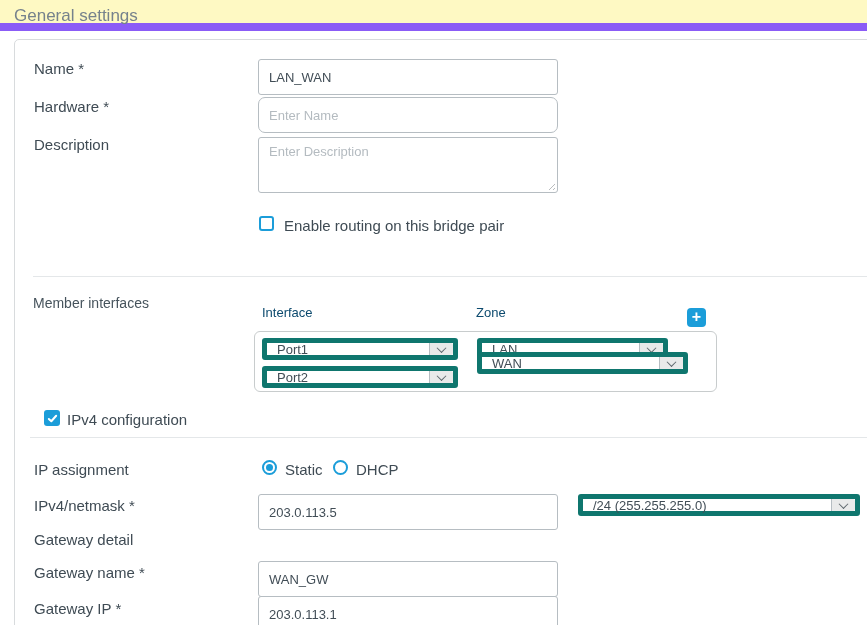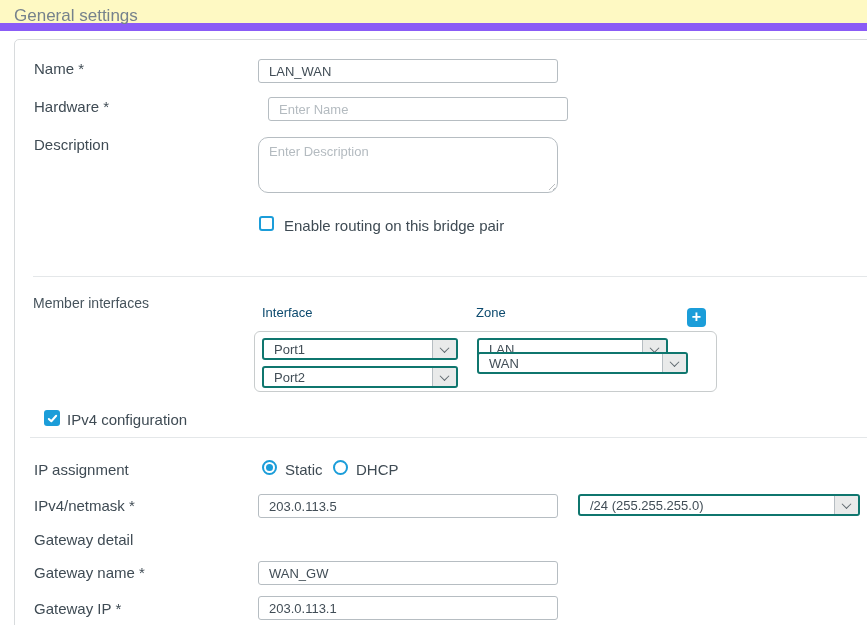--- a/index.html
+++ b/index.html
@@ -14,31 +14,31 @@
 
   
   .panel { position:absolute; left:14px; top:39px; width:900px; height:640px;
            background:#fff; border:1px solid #d8dbdd; border-radius:5px; }
 
   .lbl { position:absolute; font-size:15px; color:#3f4b54; white-space:nowrap; }
   .section-title { position:absolute; font-size:14px; color:#46535c; white-space:nowrap;margin-top:43px; }
   .col-hdr { position:absolute; font-size:13px; font-weight:normal; color:#0c4a6e; }
   .divider { position:absolute; height:1px; background:#e4e7e9; }
 
-  .tb { position:absolute; height:24px; border:1px solid #b6bdc2; border-radius:3px;
+  .tb { position:absolute; height:36px; border:1px solid #b6bdc2; border-radius:3px;
         background:#fff; font-family:"Liberation Sans",sans-serif;
         font-size:13px; color:#414d56; padding:0 8px 0 10px; outline:none; }
   .tb::placeholder { color:#b4bbc0; opacity:1; }
-  textarea.tb { resize:none; padding-top:6px; line-height:15px;border-radius:10px; }
+  textarea.tb { resize:none; padding-top:6px; line-height:15px; }
   .resize-grip { position:absolute; width:9px; height:9px;
         background:repeating-linear-gradient(135deg, transparent 0 2px, #b9bcbe 2px 3px);
         clip-path:polygon(100% 0, 100% 100%, 0 100%); pointer-events:none; }
 
   
-  .sel { position:absolute; height:22px; background:#fff; border:2px solid #0f766e;
+  .sel { position:absolute; height:22px; background:#fff; border:5px solid #0f766e;
          border-radius:3px; display:flex; align-items:center; cursor:pointer; }
   .sel .sel-txt { flex:1; font-size:13px; color:#414d56; padding-left:10px;
                   white-space:nowrap; overflow:hidden; }
   .sel .sel-btn { width:24px; align-self:stretch; background:#e9eaea;
                   border-left:1px solid #b6bdc2; border-radius:0 2px 2px 0;
                   display:flex; align-items:center; justify-content:center; }
   .chev { width:7px; height:7px; border-right:1.6px solid #5f686e;
           border-bottom:1.6px solid #5f686e; transform:rotate(45deg) translate(-1px,-1px); }
 
   
@@ -73,21 +73,21 @@
   <div class="topbar">
     <div class="page-title">General settings</div>
   </div>
 
   <div class="panel"></div>
 
   <div class="lbl" style="left:34px; top:60px;">Name *</div>
   <input class="tb" style="left: 258px; top: 59px; width: 300px;" type="text" value="LAN_WAN">
 
   <div class="lbl" style="left:34px; top:98px;">Hardware *</div>
-  <input class="tb" style="left: 268px; top: 97px; width: 300px;" type="text" placeholder="Enter Name">
+  <input class="tb" style="left: 258px; top: 97px; width: 300px; border-radius: 7px;" type="text" placeholder="Enter Name">
 
   <div class="lbl" style="left:34px; top:136px;">Description</div>
   <textarea class="tb" style="left: 258px; top: 137px; width: 300px; height: 56px;" placeholder="Enter Description"></textarea>
   <div class="resize-grip" style="left:546px; top:181px;"></div>
 
   <div class="cb" style="left:259px; top:216px;"></div>
   <div class="lbl" style="left:284px; top:217px;">Enable routing on this bridge pair</div>
 
   <div class="section-title" style="left:33px; top:252px;">Member interfaces</div>
   <div class="divider" style="left:33px; top:276px; width:834px;"></div>

